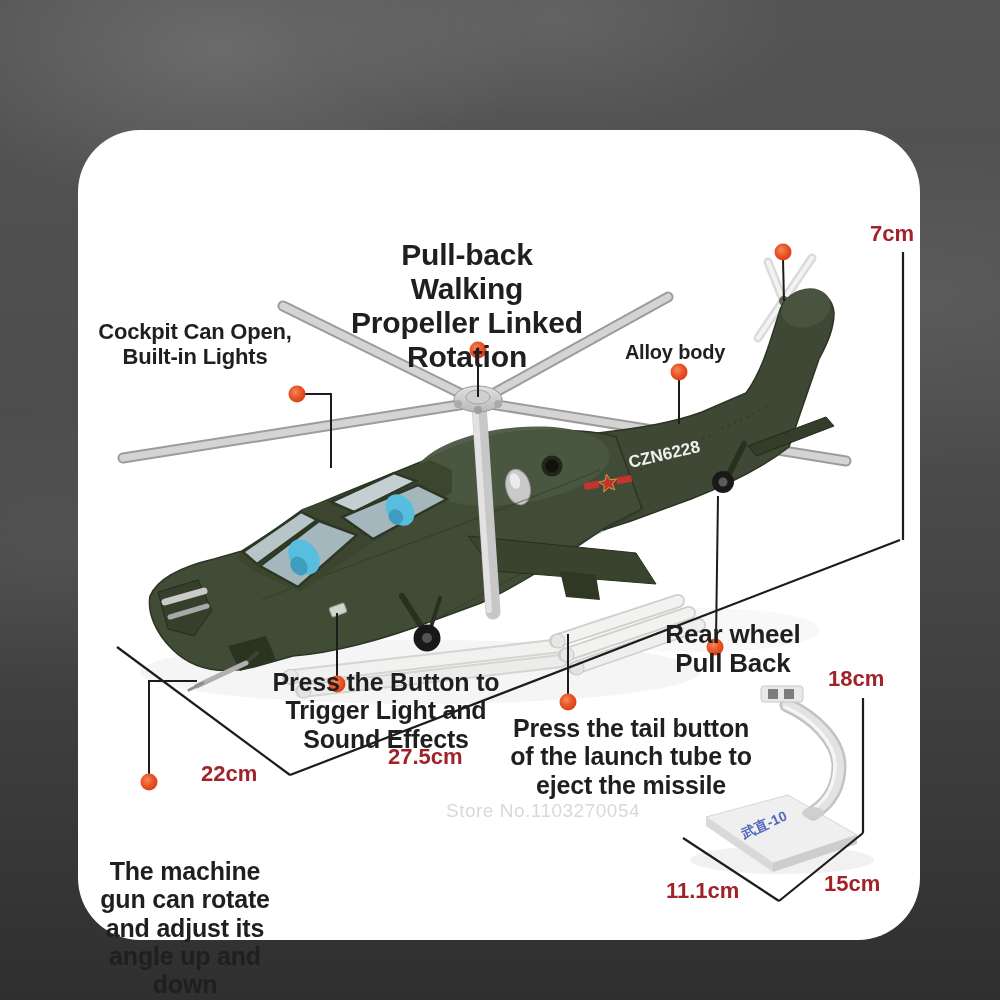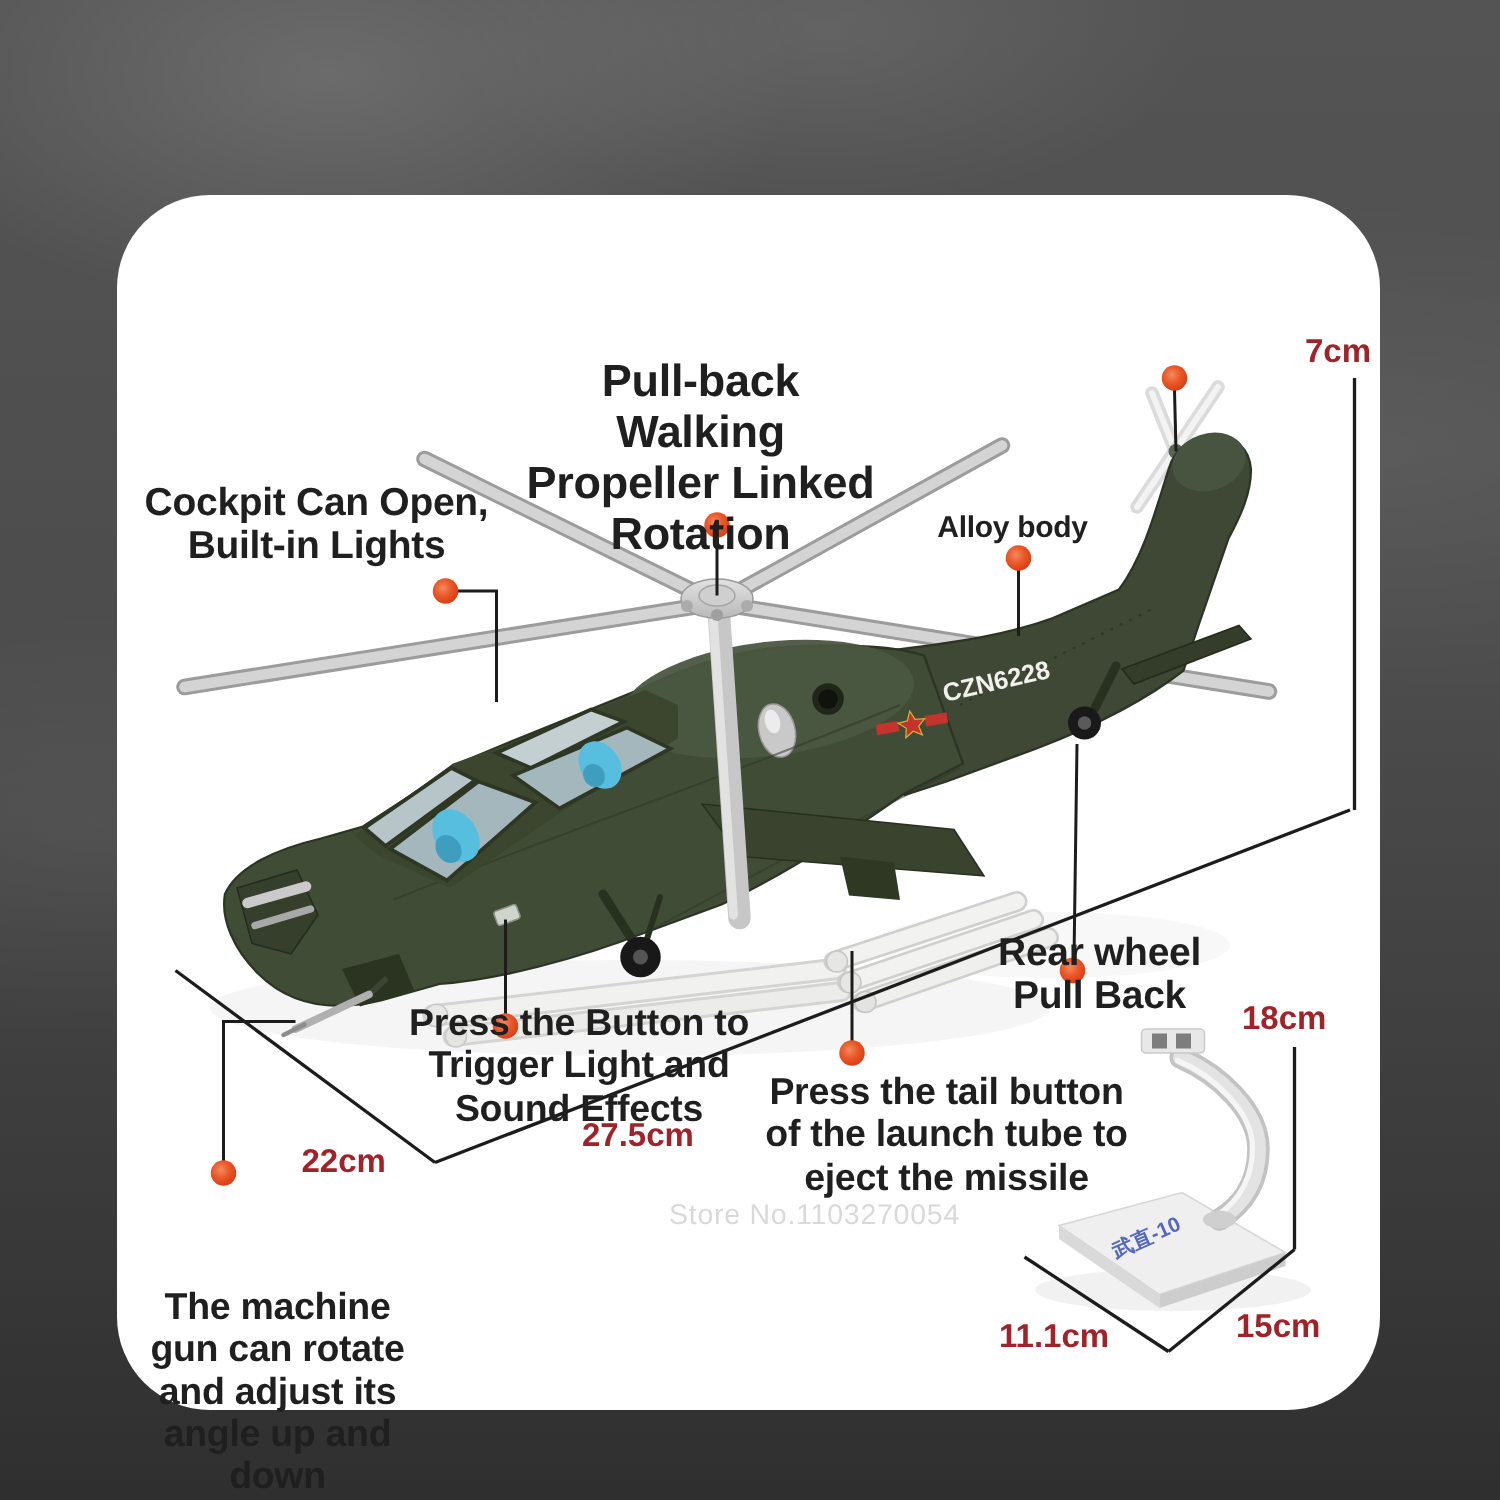--- a/index.html
+++ b/index.html
@@ -217,21 +217,21 @@
       <circle cx="568" cy="702" r="8.5" fill="url(#dg)"></circle>
       <circle cx="149" cy="782" r="8.5" fill="url(#dg)"></circle>
     </g>
   </svg>
 
 
   <div class="lbl" style="left:342px;top:238px;width:250px;font-size:30px;">Pull-back Walking
 Propeller Linked
 Rotation</div>
 
-  <div class="lbl" style="left:72px;top:320px;width:278px;font-size:26px;">Cockpit Can Open,
+  <div class="lbl" style="left:56px;top:320px;width:278px;font-size:22px;">Cockpit Can Open,
 Built-in Lights</div>
 
   <div class="lbl" style="left:595px;top:341px;width:160px;font-size:20px;">Alloy body</div>
 
   <div class="lbl" style="left:648px;top:620px;width:170px;font-size:26px;">Rear wheel
 Pull Back</div>
 
   <div class="lbl" style="left:256px;top:668px;width:260px;font-size:25px;">Press the Button to
 Trigger Light and
 Sound Effects</div>

